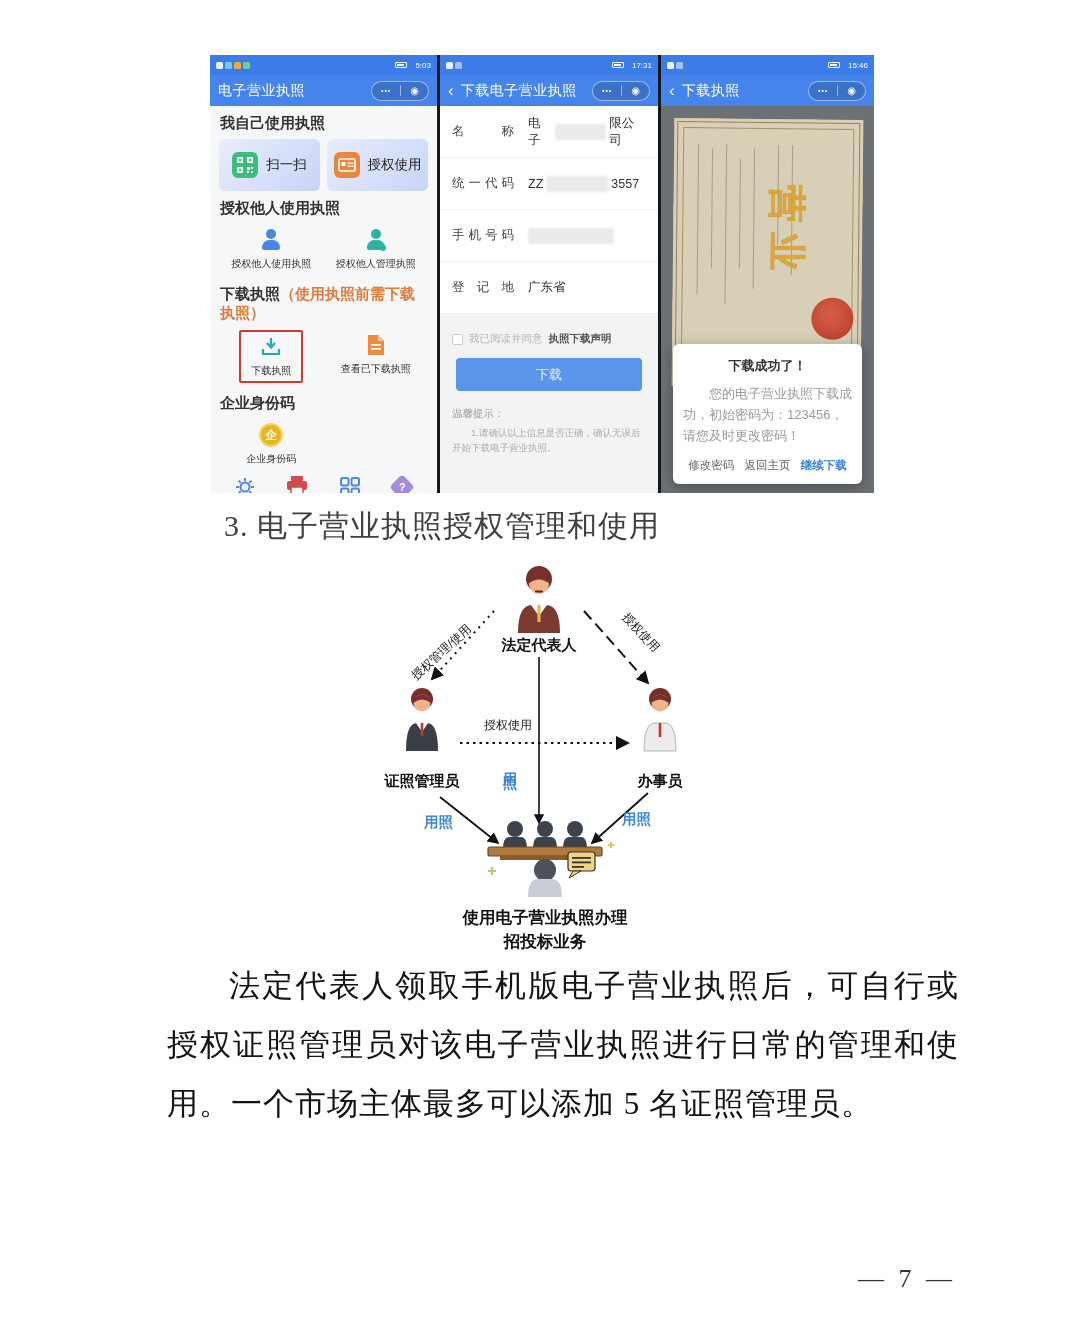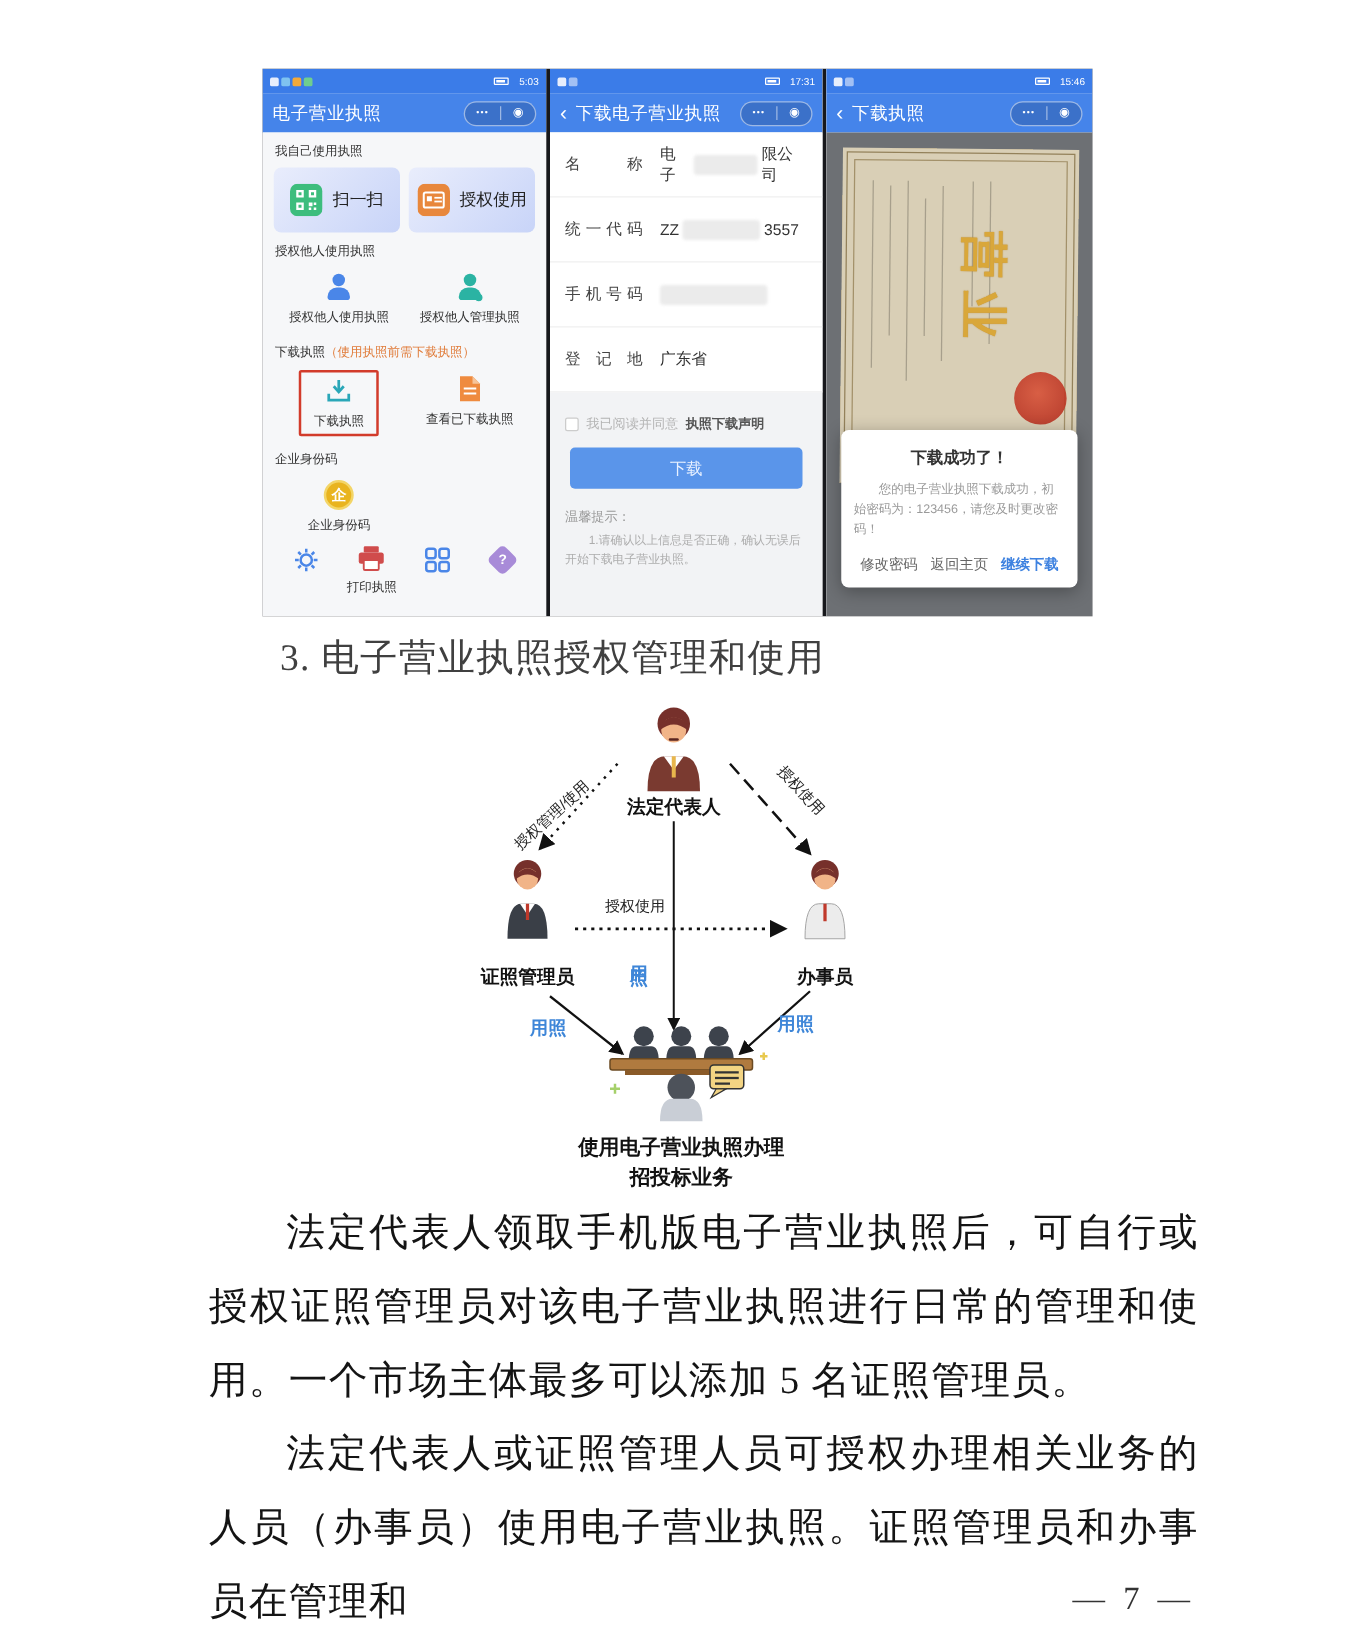--- a/index.html
+++ b/index.html
@@ -21,21 +21,21 @@
   .nav{height:31px;background:#4584ea;display:flex;align-items:center;padding:0 8px;color:#fff}
   .back{font-size:17px;margin-right:7px;line-height:1}
   .nav-title{font-size:14px;letter-spacing:.5px}
   .pill{margin-left:auto;width:58px;height:20px;border:1px solid rgba(255,255,255,.5);background:rgba(0,0,0,.14);border-radius:10px;display:flex;align-items:center;justify-content:space-evenly;color:#fff}
   .pill .dots{font-size:7px;letter-spacing:1px}
   .pill .pdiv{width:1px;height:11px;background:rgba(255,255,255,.5)}
   .pill .circ{font-size:10px;line-height:1}
 
   
   .s1body{background:#f6f7f9;height:387px;padding:0 9px}
-  .sec{font-size:10px;color:#333;font-weight:normal;padding:8px 1px 6px}
+  .sec{font-size:15px;color:#333;font-weight:bold;padding:8px 1px 6px}
   .sec .orange{color:#e07b39}
   .cardrow{display:flex;gap:7px}
   .card{flex:1;height:52px;border-radius:6px;background:linear-gradient(135deg,#e9edfc,#c8d4f8);display:flex;align-items:center;justify-content:center;gap:8px;font-size:13.5px;color:#222;cursor:pointer}
   .itemrow{display:flex;align-items:flex-start;margin:1px 0 3px}
   .itemrow .item{flex:1;display:flex;flex-direction:column;align-items:center;cursor:pointer}
   .wrap{display:flex;flex-direction:column;align-items:center;gap:5px;padding:3px 6px}
   .wrap.redbox{border:2px solid #d23b2b;border-radius:2px;padding:3px 10px}
   .il{font-size:10px;color:#333;white-space:nowrap}
   .person{width:24px;height:24px;position:relative;display:block}
   .person::before{content:"";position:absolute;left:7px;top:1px;width:10px;height:10px;border-radius:50%;background:var(--pc)}
@@ -63,21 +63,21 @@
   .tips-b{font-size:9.5px;color:#adadad;margin-top:4px;text-indent:2em;line-height:1.6}
 
   
   .s3body{background:#6d7074;height:387px;position:relative;padding:13px 12px}
   .cert{height:268px;background:#d9cfb6;position:relative;overflow:hidden;box-shadow:inset 0 0 0 3px #d9cfb6,inset 0 0 0 4px #93815a,inset 0 0 0 9px #d9cfb6,inset 0 0 0 10px #a3916a;transform:rotate(.6deg)}
   .vl{position:absolute;width:1px;background:#7d786a;opacity:.55}
   .gold{position:absolute;right:28px;top:88px;font-family:"Liberation Serif",serif;font-weight:bold;color:#d9a73a;font-size:38px;transform:rotate(90deg);letter-spacing:10px;text-shadow:0 0 1px #b8862a}
   .seal{position:absolute;right:8px;top:178px;width:42px;height:42px;border-radius:50%;background:radial-gradient(circle at 45% 40%,#d85238,#b02a1c);opacity:.9}
   .dialog{position:absolute;left:12px;right:12px;top:238px;background:#fff;border-radius:6px;padding:13px 10px 11px;box-shadow:0 3px 14px rgba(0,0,0,.3)}
   .dlg-t{text-align:center;font-size:13px;color:#333;font-weight:bold;margin-bottom:9px}
-  .dlg-b{font-size:10px;color:#9a9a9a;line-height:1.6;text-indent:2em}
+  .dlg-b{font-size:13px;color:#9a9a9a;line-height:1.6;text-indent:2em}
   .dlg-btns{display:flex;justify-content:space-around;margin-top:12px;font-size:11.5px;color:#666}
   .dlg-btns span{cursor:pointer}
   .dlg-btns .primary{color:#3e82e0;font-weight:bold}
 
   
   .heading{position:absolute;left:224px;top:506px;font-family:"Liberation Serif",serif;font-size:30px;color:#404040;letter-spacing:1px;font-weight:normal}
   .bodytext{position:absolute;left:167px;top:956px;width:792px;font-family:"Liberation Serif",serif;font-size:31px;color:#141414;line-height:59px;text-align:justify;letter-spacing:1px}
   .bodytext p{text-indent:2em}
   .pageno{position:absolute;left:852px;top:1264px;width:110px;font-family:"Liberation Serif",serif;font-size:26px;color:#333;letter-spacing:4px;text-align:center}
 
@@ -438,16 +438,15 @@
     <text class="dg-cap" x="173" y="370" text-anchor="middle">使用电子营业执照办理</text>
     <text class="dg-cap" x="173" y="394" text-anchor="middle">招投标业务</text>
   </svg>
   <span class="use-v">用照</span>
   <span class="use-l">用照</span>
   <span class="use-r">用照</span>
 </div>
 
 <div class="bodytext">
   <p>法定代表人领取手机版电子营业执照后，可自行或授权证照管理员对该电子营业执照进行日常的管理和使用。一个市场主体最多可以添加 5 名证照管理员。</p>
-  <p>法定代表人或证照管理人员可授权办理相关业务的人员（办事员）使用电子营业执照。证照管理员和办事员在管理和</p>
 </div>
 
 <div class="pageno">— 7 —</div>
 
 </body></html>

